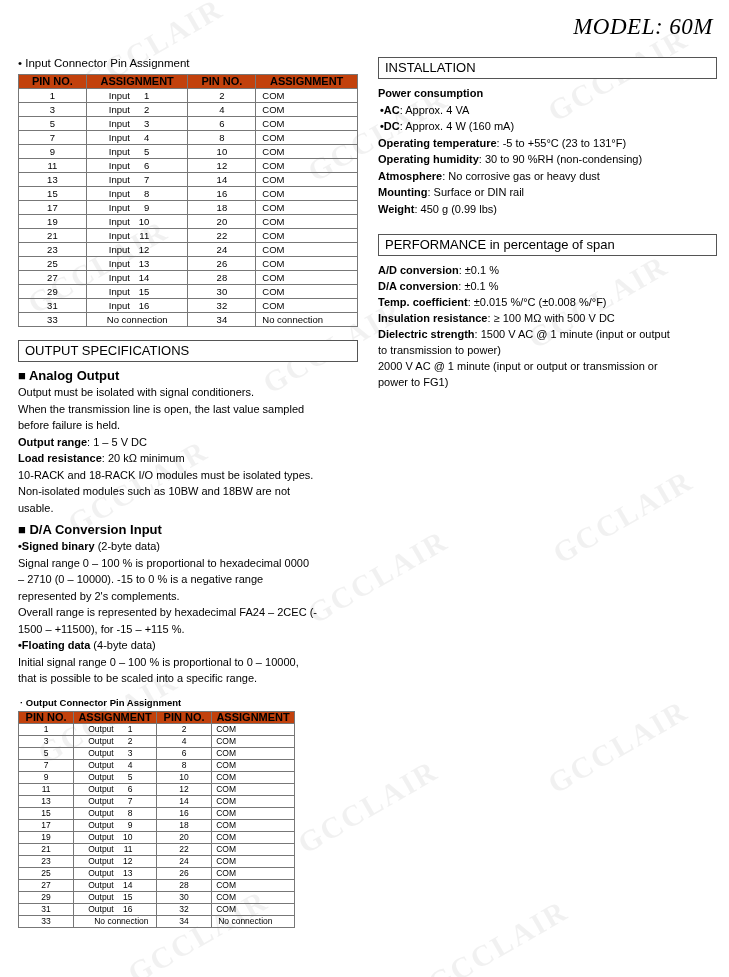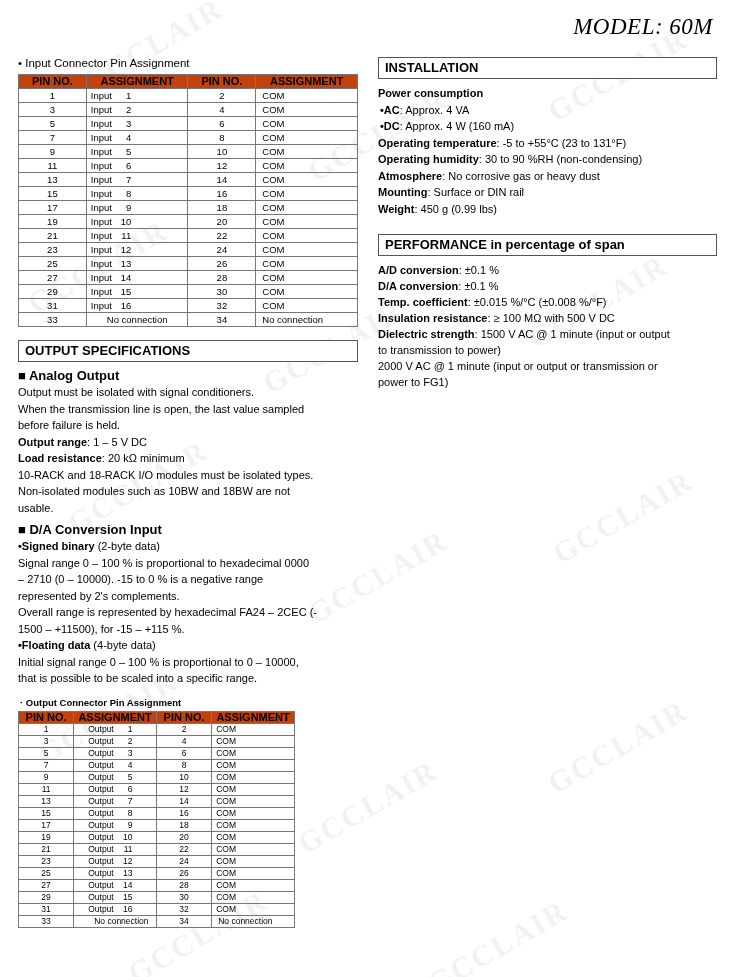--- a/index.html
+++ b/index.html
@@ -74,29 +74,29 @@
     line-height: 11px;
   }
   table.pin th {
     text-align: center;
     font-weight: bold;
     font-size: 11px;
     background: #c2410c;
     height: 14px;
   }
   table.pin td.pinno { text-align: center; width: 20%; }
-  table.pin td.asg { text-align: left; width: 30%; padding-left: 4px; white-space: nowrap; }
+  table.pin td.asg { text-align: left; width: 30%; padding-left: 22px; white-space: nowrap; }
   table.pin td.asg .num { display: inline-block; min-width: 14px; text-align: right; }
   table.pin td.com { text-align: left; width: 30%; padding-left: 6px; }
   table.pin td.nc { text-align: left; padding-left: 6px; }
   table.pin td.nc-center { text-align: left; padding-left: 20px; }
 
   .section-bar {
     border: 1px solid #555;
-    font-weight: bold;
+    font-weight: normal;
     font-size: 13px;
     padding: 2px 6px 3px 6px;
     margin: 13px 0 6px 0;
     background: #fff;
     font-family: "Liberation Sans", sans-serif;
   }
   .sub-head {
     font-weight: bold;
     font-size: 13px;
     margin: 6px 0 2px 0;

